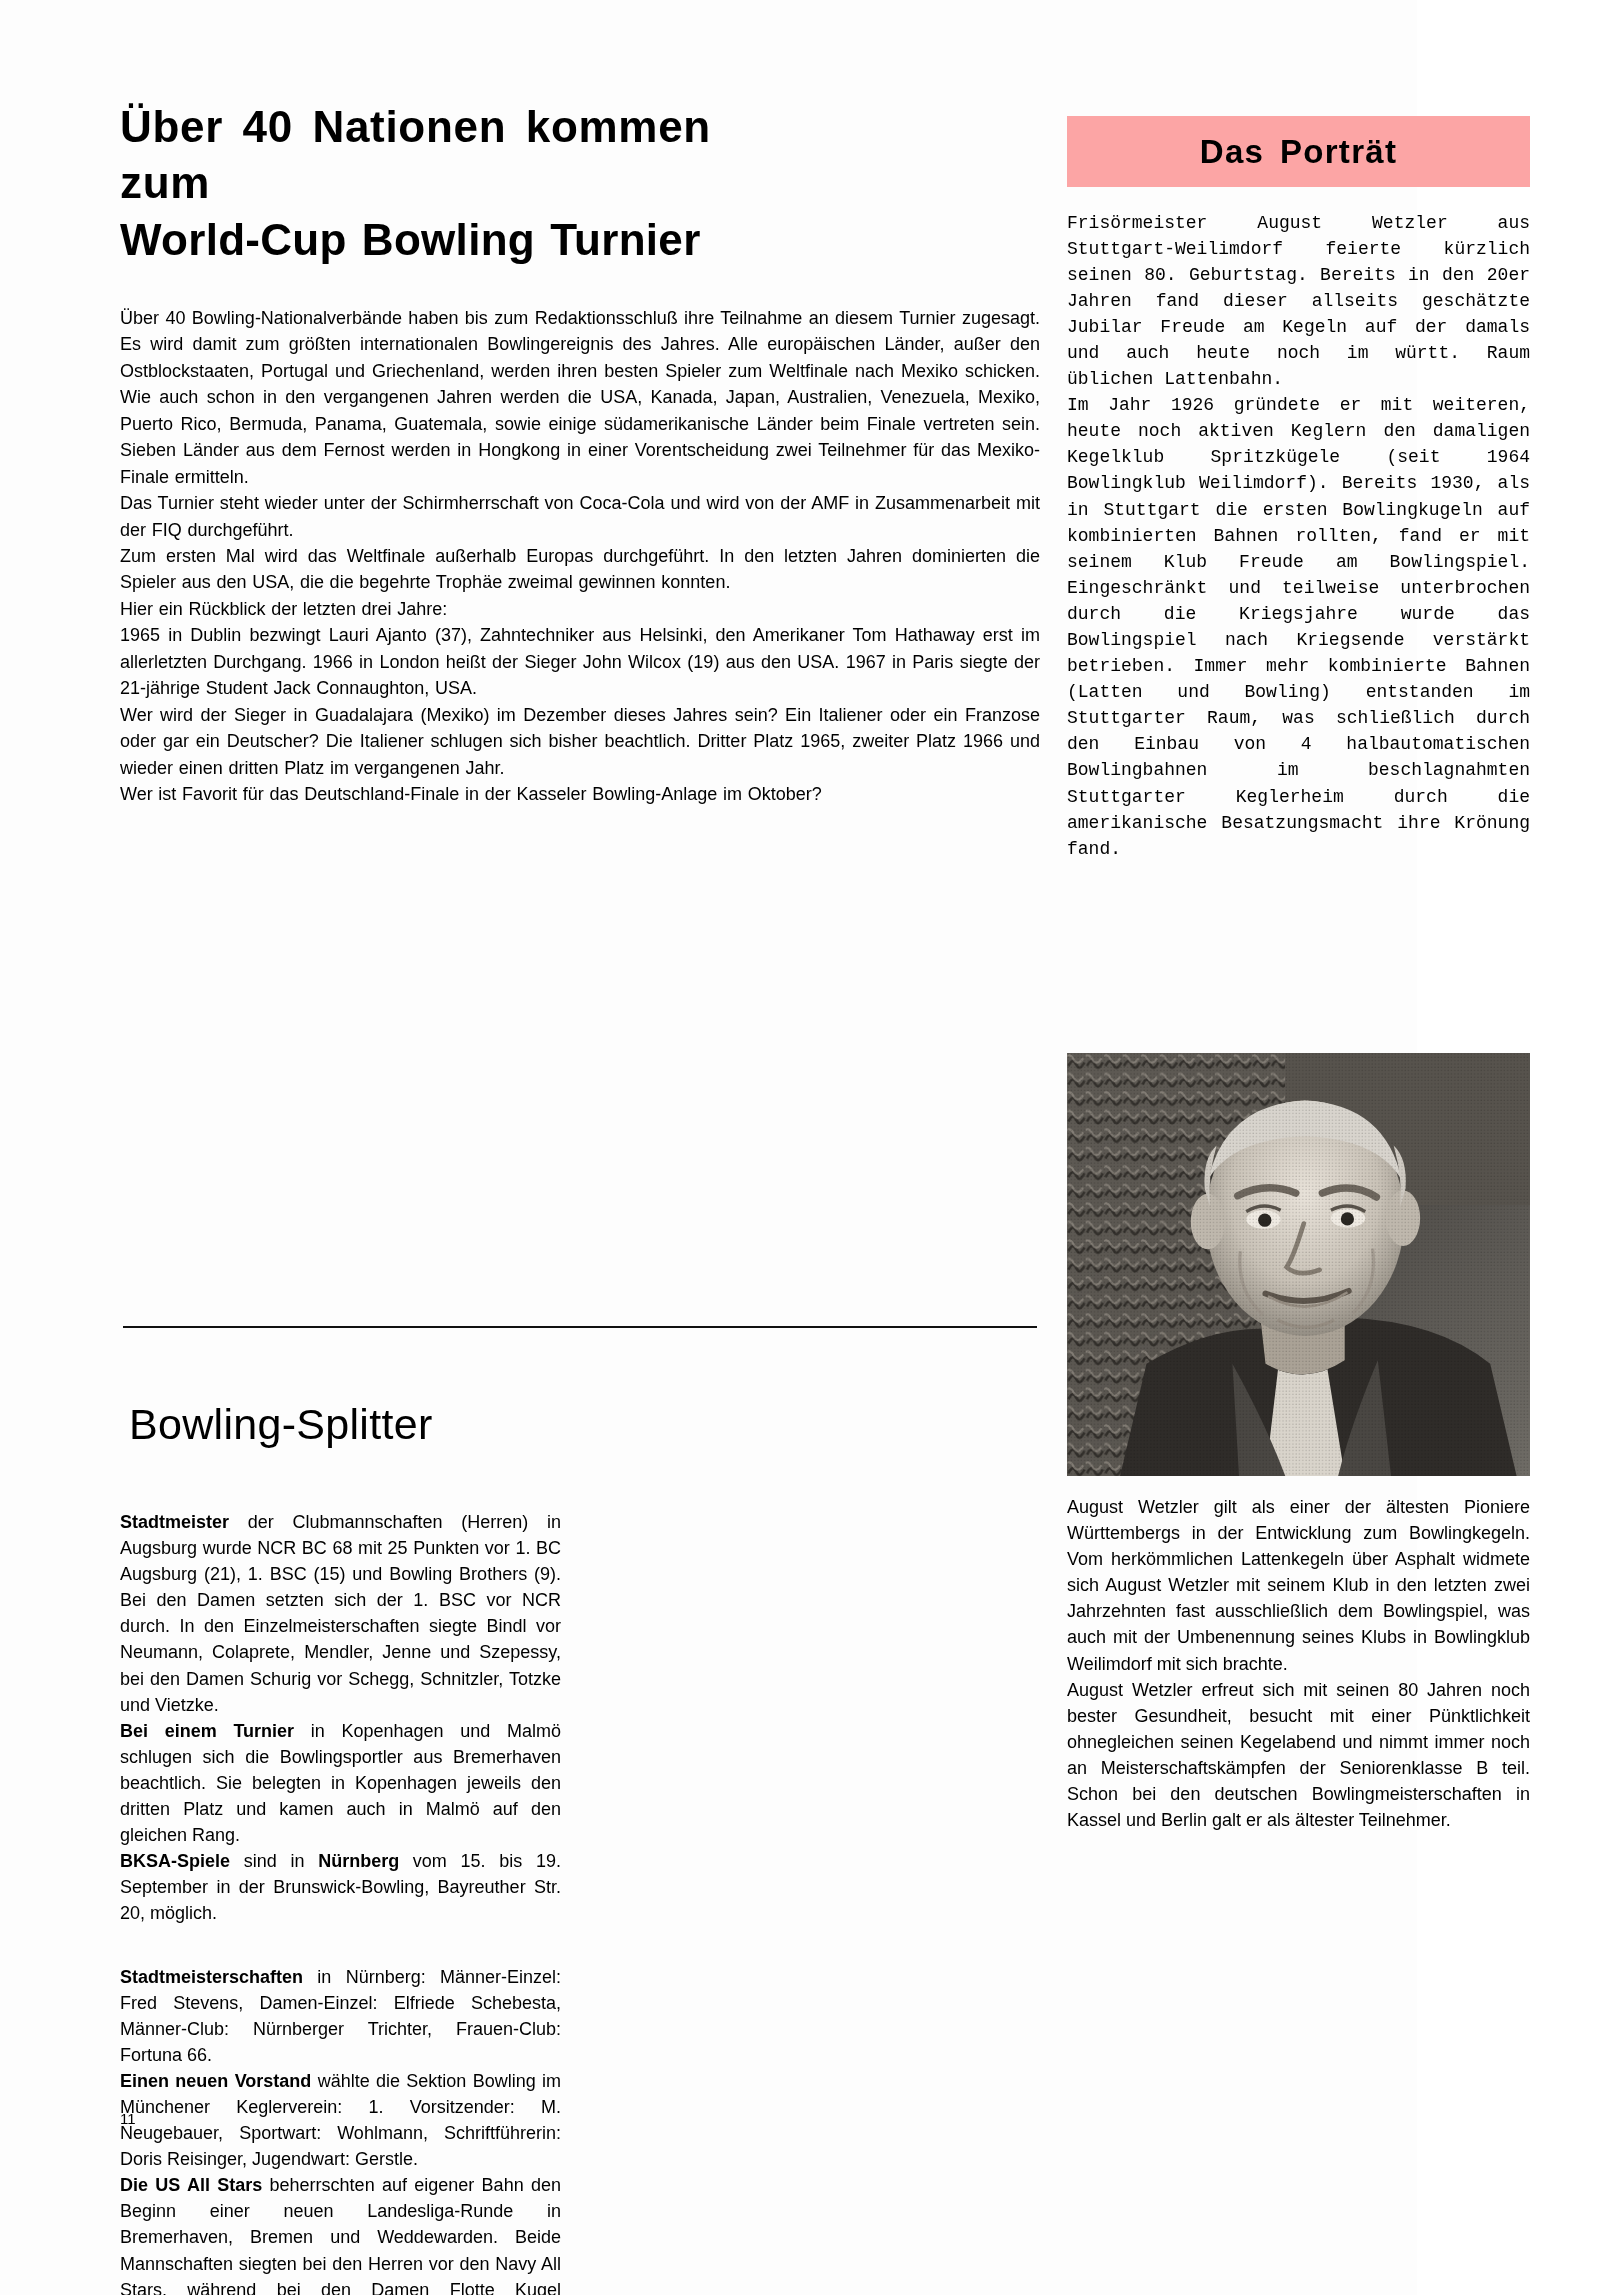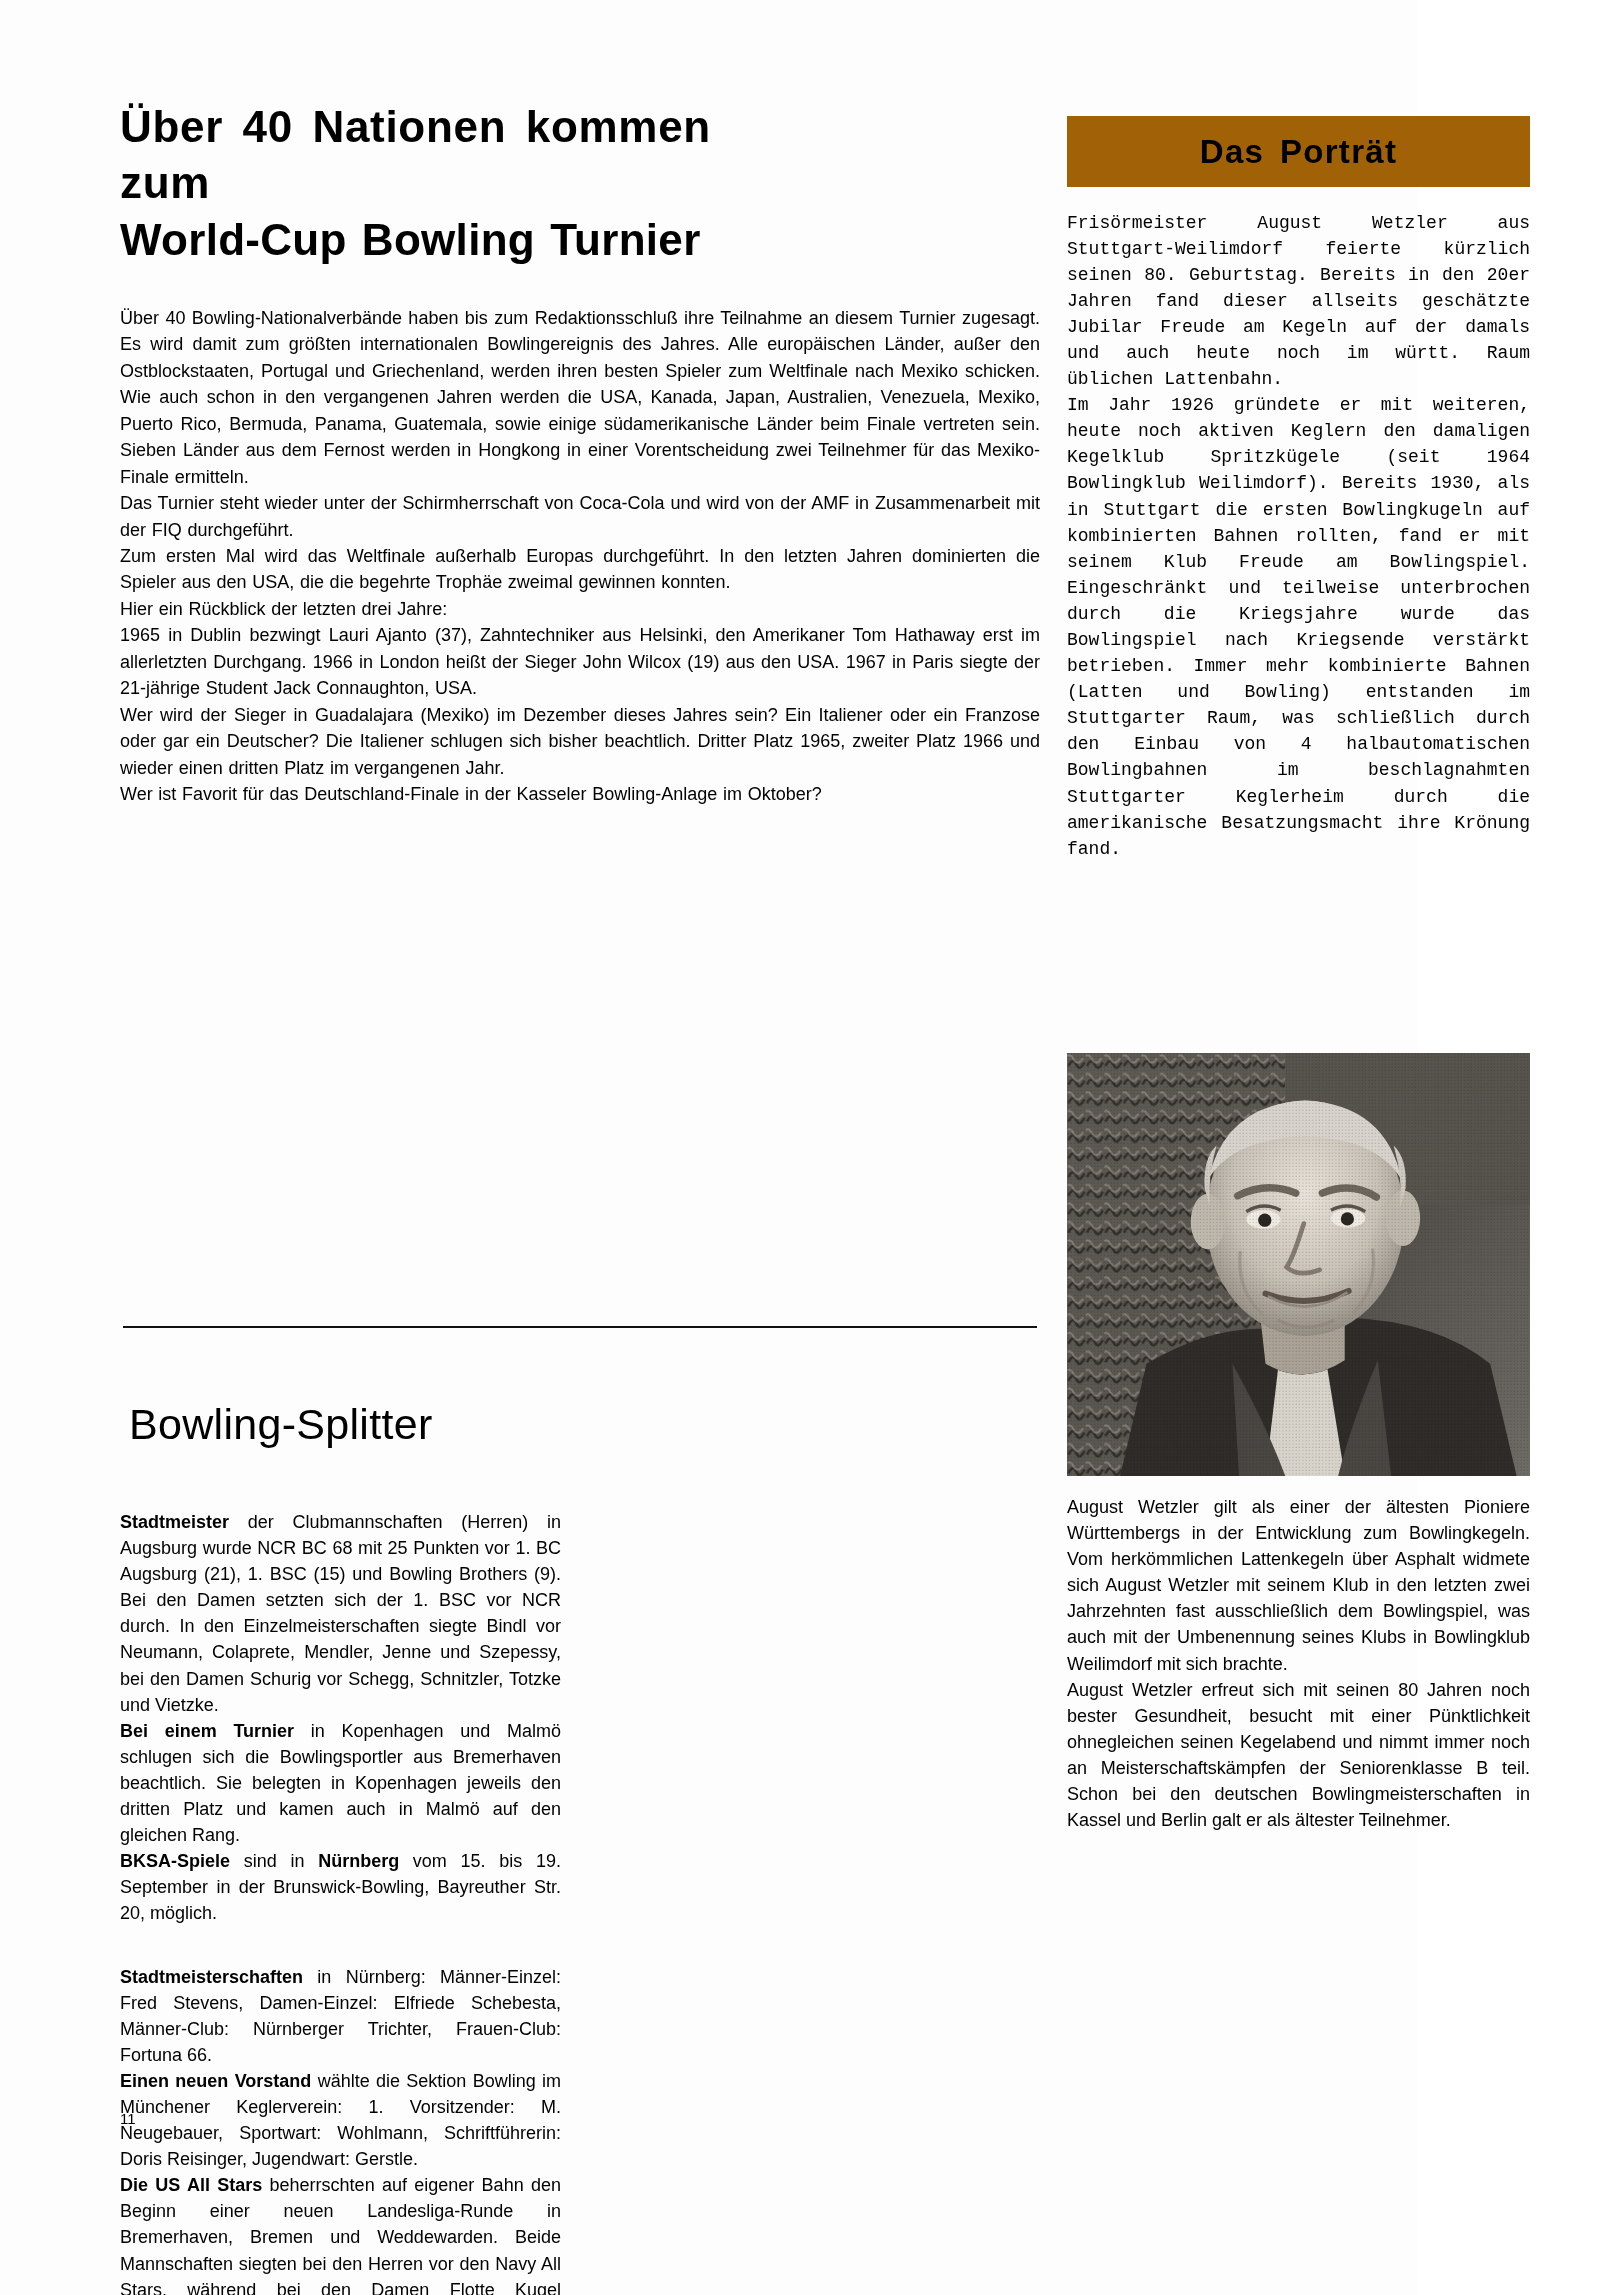--- a/index.html
+++ b/index.html
@@ -51,21 +51,21 @@
   .body-text p { margin: 0; }
 
   
   .right-col {
     position: absolute;
     left: 1067px;
     top: 116px;
     width: 463px;
   }
   .portrait-banner {
-    background: #a16207;
+    background: #fca5a5;
     width: 463px;
     height: 71px;
     display: flex;
     align-items: center;
     justify-content: center;
   }
   .portrait-banner span {
     font-size: 33px;
     font-weight: bold;
     letter-spacing: 1.3px;

